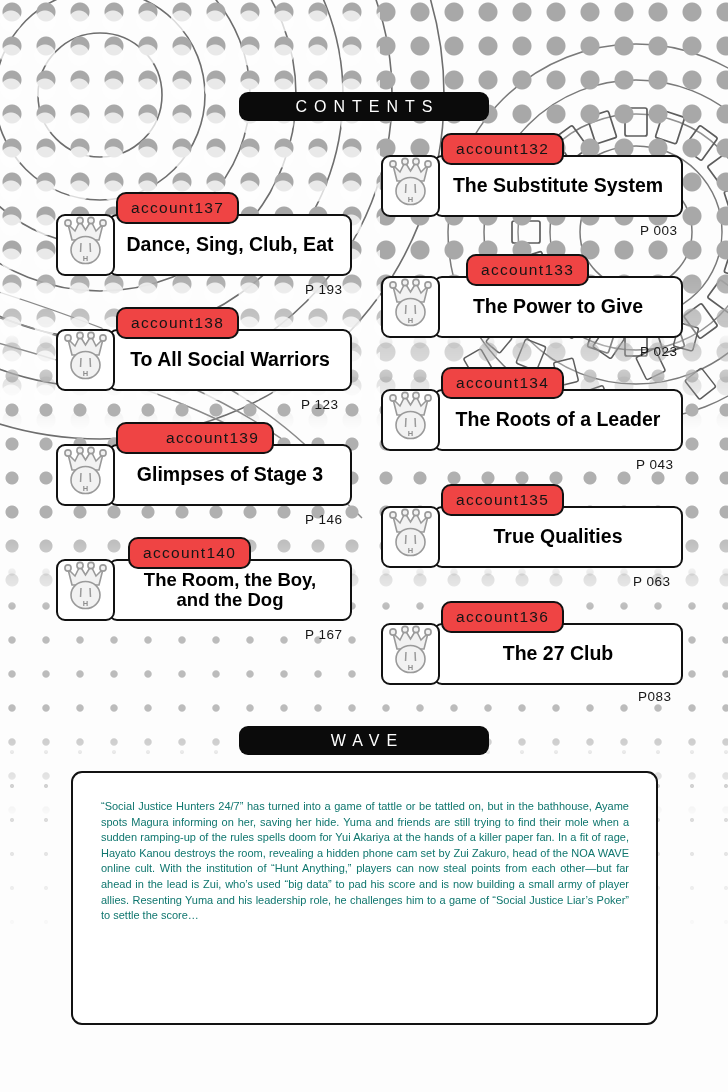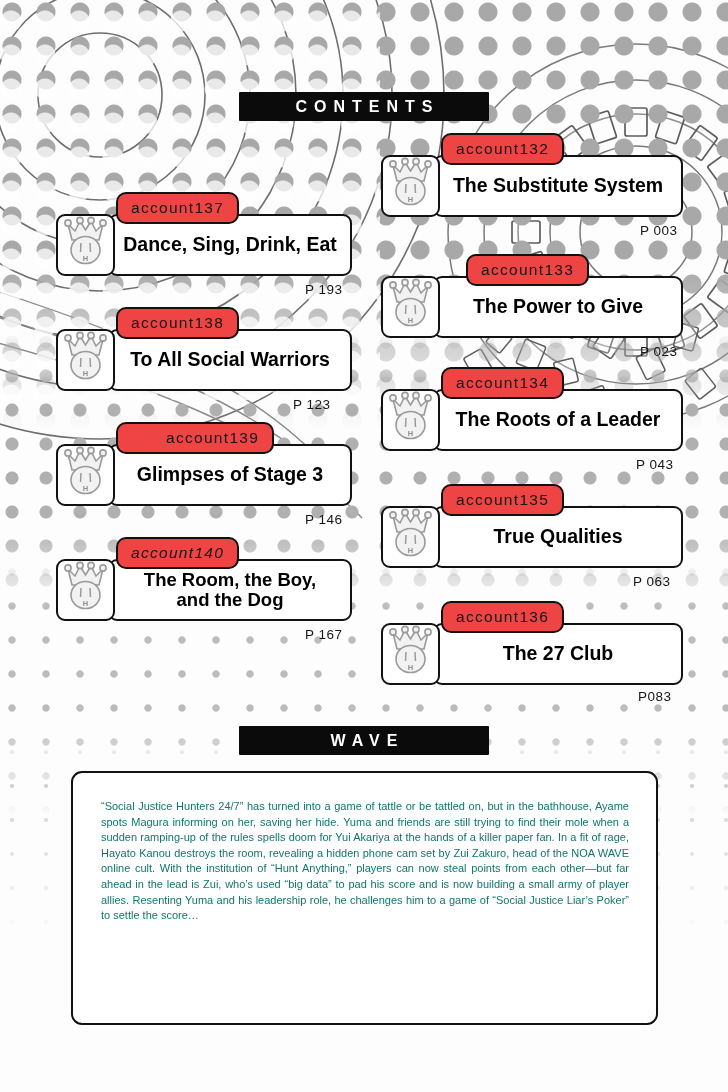--- a/index.html
+++ b/index.html
@@ -76,25 +76,25 @@
     background-image: radial-gradient(circle at 17px 17px, rgba(255,255,255,0.75) 10px, rgba(255,255,255,0) 11px);
     background-size: 34px 34px;
   }
 
   svg.bg-svg { position: absolute; left: 0; top: 0; }
 
   
   .banner {
     position: absolute;
     background: #0b0b0b;
-    border-radius: 1px;
+    border-radius: 9px;
     color: #ffffff;
     text-align: center;
     letter-spacing: 7px;
-    font-weight: 700;
+    font-weight: 400;
     display: flex;
     align-items: center;
     justify-content: center;
   }
   #contents-banner {
     left: 239px; top: 92px;
     width: 250px; height: 29px;
     font-size: 16px;
     text-indent: 7px;
   }
@@ -431,21 +431,21 @@
           <ellipse cx="27.5" cy="34" rx="14.5" ry="13.5"></ellipse>
         </g>
         <g stroke="#9a9a9a" stroke-width="1.5" fill="none">
           <path d="M23 27 L22.5 36"></path>
             <path d="M32 27 L32.5 36"></path>
         </g>
         <text x="27.5" y="45" font-family="'Liberation Sans',sans-serif" font-size="7.5" font-weight="bold" fill="#8e8e8e" text-anchor="middle">H</text>
       </svg>
     </div>
     <div class="toc-title-box" style="left:52px; width:244px;">
-      <span class="toc-title">Dance, Sing, Drink, Eat</span>
+      <span class="toc-title">Dance, Sing, Club, Eat</span>
     </div>
     <div class="toc-account-box" style="left:60px;">
       <span class="toc-account">account137</span>
     </div>
     <div class="toc-page" style="left:249px; top:90px;">P 193</div>
   </div>
 
   <div class="toc-entry" style="left:56px; top:307px; width:296px;">
     <div class="toc-icon">
       <svg width="55" height="58" viewBox="0 0 55 58">
@@ -463,21 +463,21 @@
         </g>
         <text x="27.5" y="45" font-family="'Liberation Sans',sans-serif" font-size="7.5" font-weight="bold" fill="#8e8e8e" text-anchor="middle">H</text>
       </svg>
     </div>
     <div class="toc-title-box" style="left:52px; width:244px;">
       <span class="toc-title">To All Social Warriors</span>
     </div>
     <div class="toc-account-box" style="left:60px;">
       <span class="toc-account">account138</span>
     </div>
-    <div class="toc-page" style="left:237px; top:90px;">P 123</div>
+    <div class="toc-page" style="left:245px; top:90px;">P 123</div>
   </div>
 
   <div class="toc-entry" style="left:56px; top:422px; width:296px;">
     <div class="toc-icon">
       <svg width="55" height="58" viewBox="0 0 55 58">
         <g stroke="#9a9a9a" stroke-width="1.6" fill="#f2f2f2">
           <path d="M14 24 L10 8 L17 15 L22 5 L27.5 14 L33 5 L38 15 L45 8 L41 24 Z"></path>
           <circle cx="10" cy="7" r="3.1"></circle>
             <circle cx="22" cy="4.5" r="3.1"></circle>
           <circle cx="33" cy="4.5" r="3.1"></circle>
@@ -515,21 +515,21 @@
           <path d="M23 27 L22.5 36"></path>
             <path d="M32 27 L32.5 36"></path>
         </g>
         <text x="27.5" y="45" font-family="'Liberation Sans',sans-serif" font-size="7.5" font-weight="bold" fill="#8e8e8e" text-anchor="middle">H</text>
       </svg>
     </div>
     <div class="toc-title-box" style="left:52px; width:244px;">
       <span class="toc-title two-line">The Room, the Boy,
 and the Dog</span>
     </div>
-    <div class="toc-account-box" style="left:60px;font-style:italic;">
+    <div class="toc-account-box" style="left:72px;">
       <span class="toc-account">account140</span>
     </div>
     <div class="toc-page" style="left:249px; top:90px;">P 167</div>
   </div>
 
   <div id="story-banner" class="banner">WAVE</div>
 
   <div id="story-box">
     <div id="story-text">“Social Justice Hunters 24/7” has turned into a game of tattle or be tattled on, but in the bathhouse, Ayame spots Magura informing on her, saving her hide. Yuma and friends are still trying to find their mole when a sudden ramping-up of the rules spells doom for Yui Akariya at the hands of a killer paper fan. In a fit of rage, Hayato Kanou destroys the room, revealing a hidden phone cam set by Zui Zakuro, head of the NOA WAVE online cult. With the institution of “Hunt Anything,” players can now steal points from each other—but far ahead in the lead is Zui, who’s used “big data” to pad his score and is now building a small army of player allies. Resenting Yuma and his leadership role, he challenges him to a game of “Social Justice Liar’s Poker” to settle the score…</div>
   </div>

